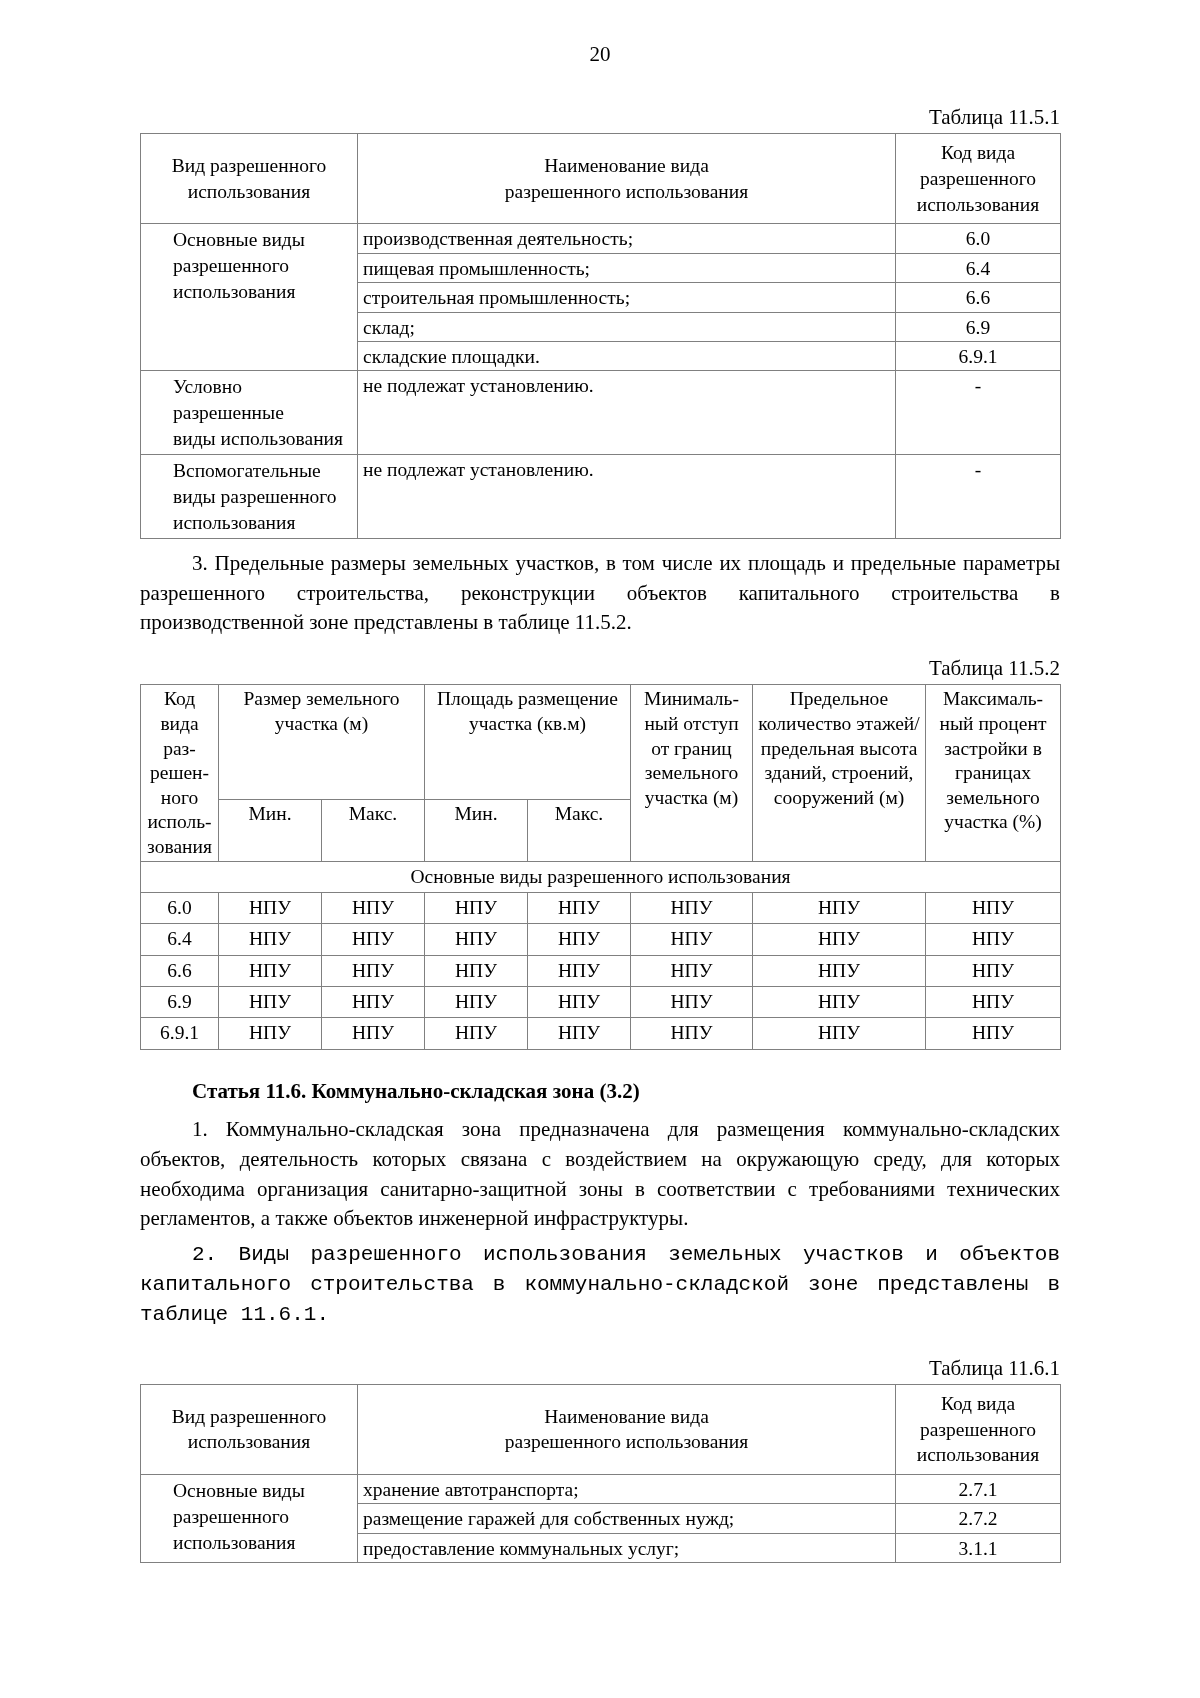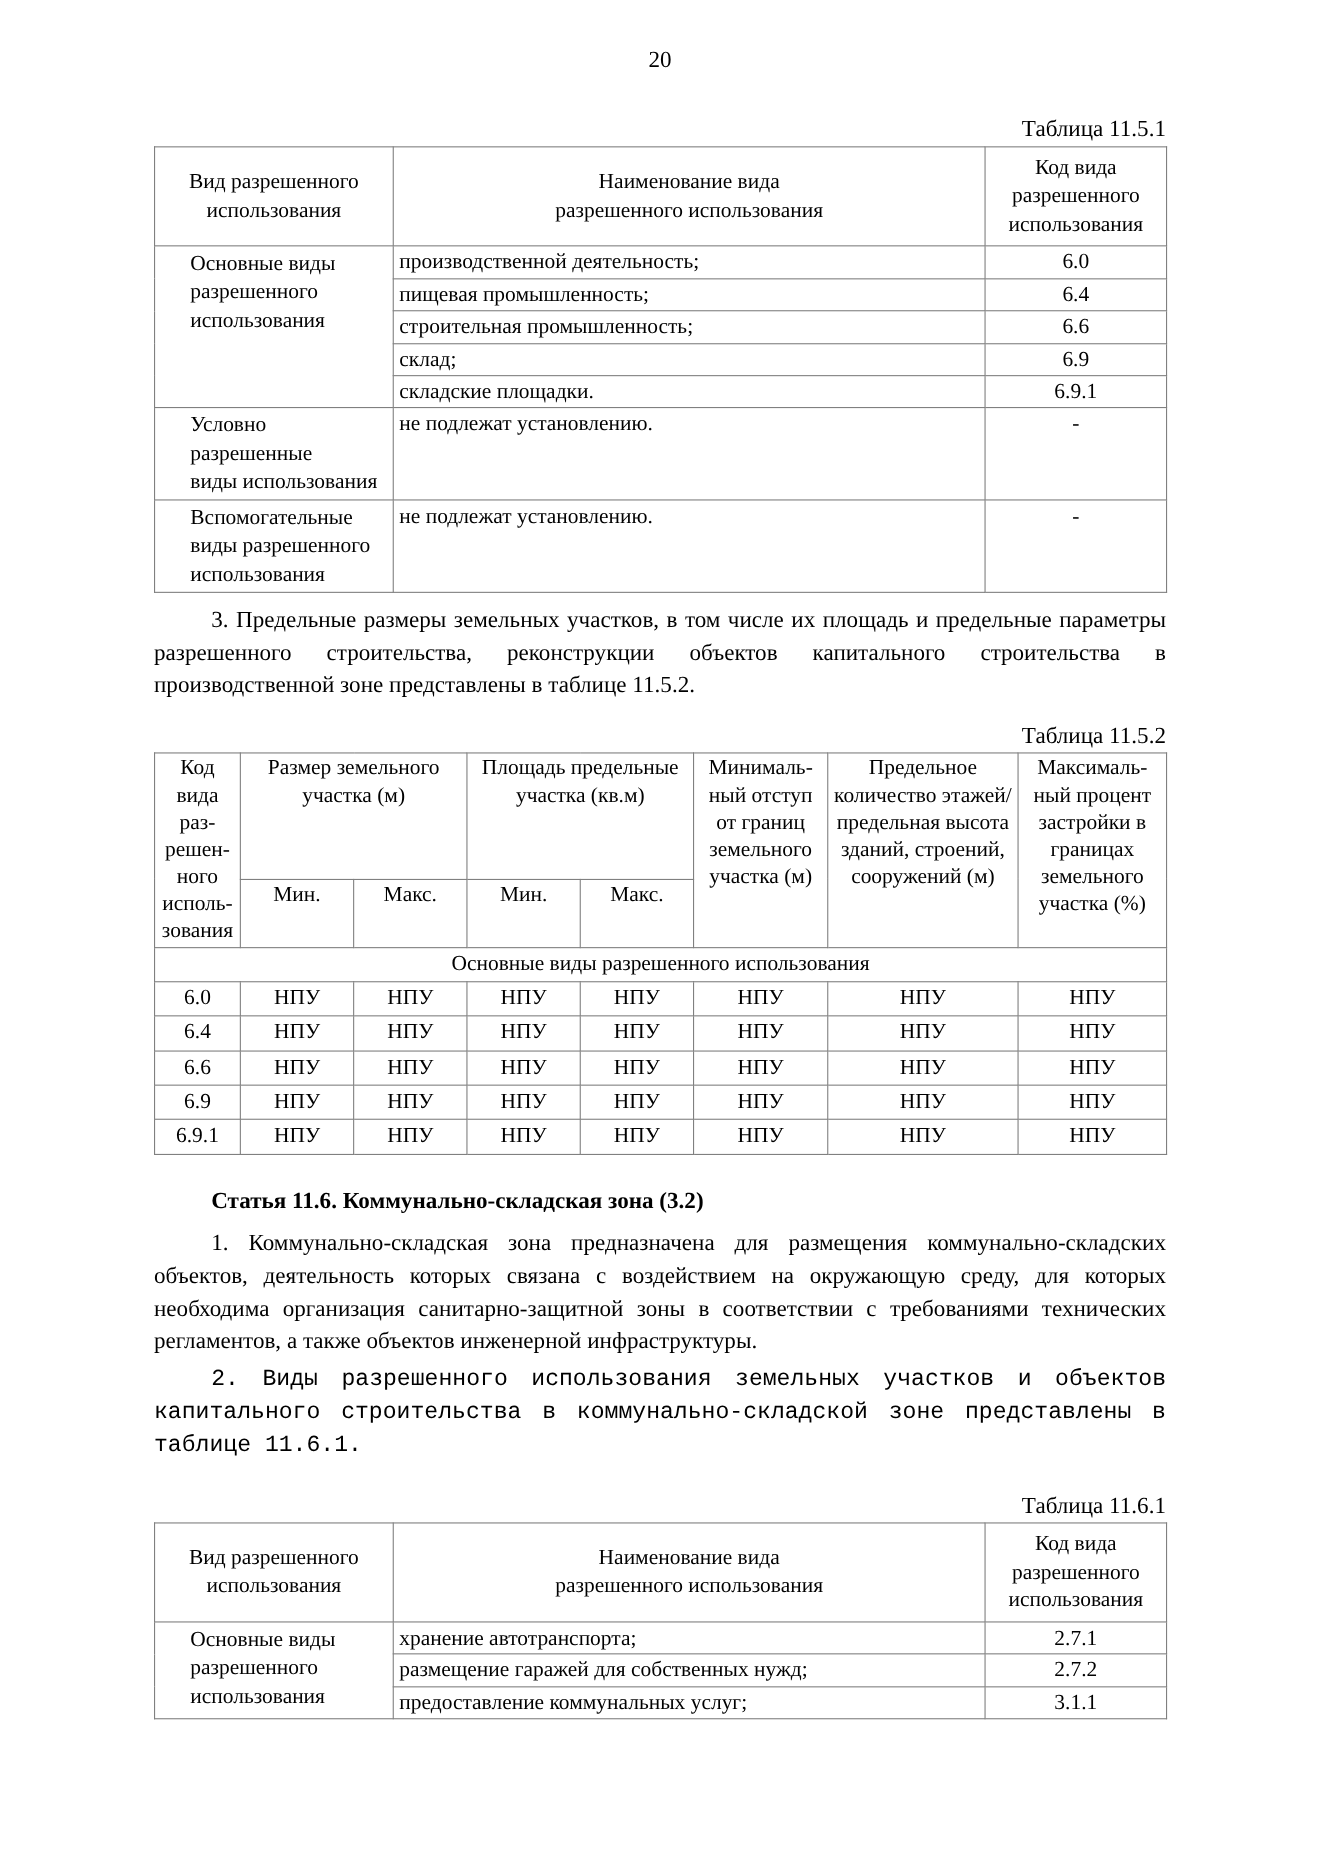--- a/index.html
+++ b/index.html
@@ -142,21 +142,21 @@
     <thead>
       <tr>
         <td>Вид разрешенного<br>использования</td>
         <td>Наименование вида<br>разрешенного использования</td>
         <td>Код вида<br>разрешенного<br>использования</td>
       </tr>
     </thead>
     <tbody>
         <tr>
           <td class="use-kind" rowspan="5">Основные виды<br>разрешенного<br>использования</td>
-          <td class="use-name">производственной деятельность;</td>
+          <td class="use-name">производственная деятельность;</td>
           <td class="use-code">6.0</td>
         </tr>
         <tr>
           <td class="use-name">пищевая промышленность;</td>
           <td class="use-code">6.4</td>
         </tr>
         <tr>
           <td class="use-name">строительная промышленность;</td>
           <td class="use-code">6.6</td>
         </tr>
@@ -195,21 +195,21 @@
         <col class="p4">
       <col class="p5">
         <col class="p6">
         <col class="p7">
         <col class="p8">
     </colgroup>
     <thead>
       <tr>
         <td class="hdr" rowspan="2">Код вида раз-решен-ного исполь-зования</td>
         <td class="hdr" colspan="2">Размер земельного участка (м)</td>
-        <td class="hdr" colspan="2">Площадь предельные участка (кв.м)</td>
+        <td class="hdr" colspan="2">Площадь размещение участка (кв.м)</td>
         <td class="hdr" rowspan="2">Минималь-ный отступ от границ земельного участка (м)</td>
         <td class="hdr" rowspan="2">Предельное количество этажей/ предельная высота зданий, строений, сооружений (м)</td>
         <td class="hdr" rowspan="2">Максималь-ный процент застройки в границах земельного участка (%)</td>
       </tr>
       <tr>
         <td class="hdr">Мин.</td>
         <td class="hdr">Макс.</td>
         <td class="hdr">Мин.</td>
         <td class="hdr">Макс.</td>
       </tr>

